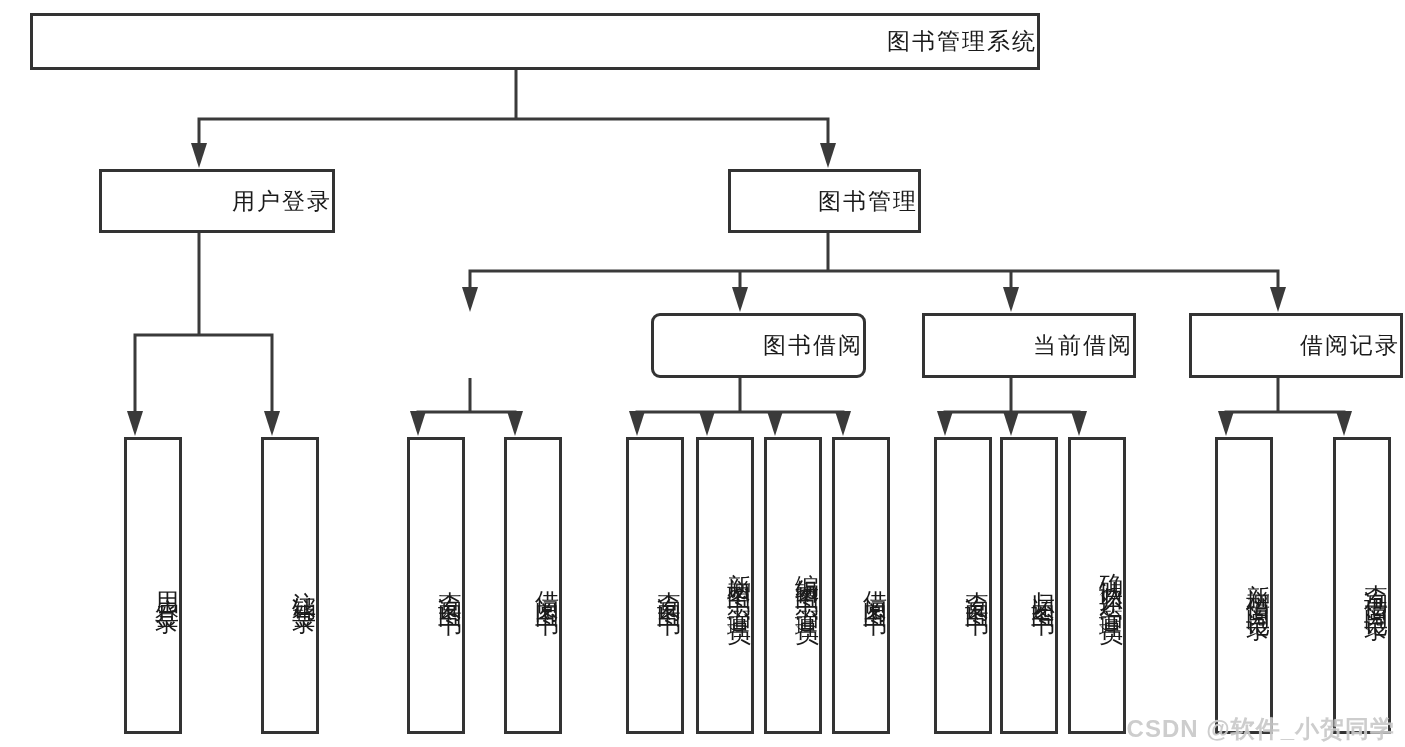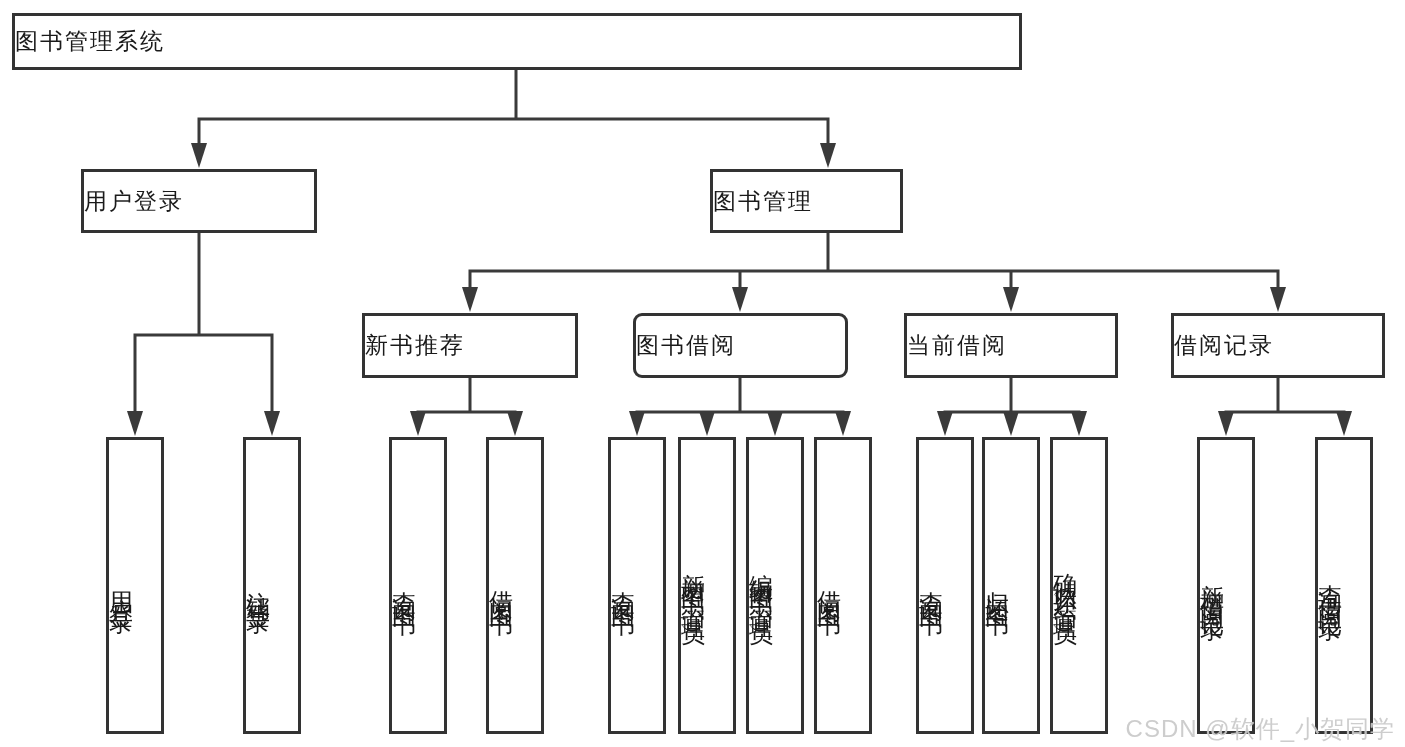--- a/index.html
+++ b/index.html
@@ -19,22 +19,23 @@
     overflow:hidden;
   }
   .connectors{
     position:absolute;left:0;top:0;z-index:1;
     pointer-events:none;
   }
   .node{
     position:absolute;z-index:2;
     background:var(--fill);
     border:3px solid var(--border);
-    display:flex;align-items:center;justify-content:flex-start;
+    display:flex;align-items:center;justify-content:flex-end;
     color:var(--text);
+    margin-left:18px;
   }
   .hbox{
     font-size:23px;
     letter-spacing:2px;
     white-space:nowrap;
   }
   .vbox{
     top:437px;height:297px;width:58px;
   }
   .vbox .vtext{
@@ -46,20 +47,21 @@
   }
   .watermark{
     position:absolute;z-index:5;
     top:713px;right:10px;
     font-size:24px;
     letter-spacing:1px;
     color:var(--wm);
     opacity:0.92;
     text-shadow:0 0 1px #ffffff;
     white-space:nowrap;
+    font-weight:bold;
   }
   
   #n-root{left:12px;top:13px;width:1010px;height:57px;}
   #n-userlogin{left:81px;top:169px;width:236px;height:64px;}
   #n-bookmgmt{left:710px;top:169px;width:193px;height:64px;}
   #n-newbook{left:362px;top:313px;width:216px;height:65px;}
   #n-borrow{left:633px;top:313px;width:215px;height:65px;border-radius:9px;}
   #n-current{left:904px;top:313px;width:214px;height:65px;}
   #n-records{left:1171px;top:313px;width:214px;height:65px;}
   #n-a1{left:106px;}  #n-a2{left:243px;}
@@ -117,23 +119,20 @@
     <span>图书管理系统</span>
   </div>
 
   <div class="node hbox" id="n-userlogin">
     <span>用户登录</span>
   </div>
   <div class="node hbox" id="n-bookmgmt">
     <span>图书管理</span>
   </div>
 
-  <div class="node hbox" id="n-newbook">
-    <span>新书推荐</span>
-  </div>
   <div class="node hbox" id="n-borrow">
     <span>图书借阅</span>
   </div>
   <div class="node hbox" id="n-records">
     <span>借阅记录</span>
   </div>
   <div class="node hbox" id="n-current">
     <span>当前借阅</span>
   </div>
 

